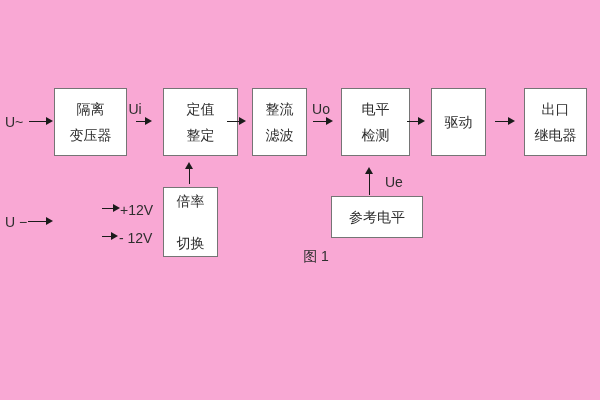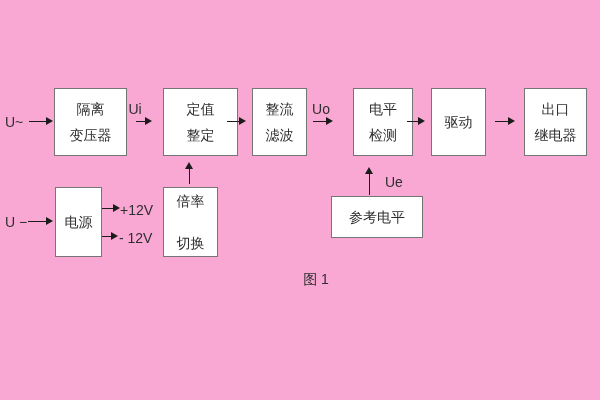--- a/index.html
+++ b/index.html
@@ -22,21 +22,21 @@
   }
   .varrow{position:absolute;width:0;border-left:1.5px solid #1b1b1b;}
   .varrow::after{
     content:"";position:absolute;top:-7px;left:-4.75px;width:0;height:0;
     border-left:4px solid transparent;border-right:4px solid transparent;border-bottom:7px solid #1b1b1b;
   }
   
   #b-iso  {left:54px; top:88px; width:73px; height:68px;}
   #b-set  {left:163px;top:88px; width:75px; height:68px;}
   #b-rect {left:252px;top:88px; width:55px; height:68px;align-items:center;}
-  #b-level{left:353px;top:88px; width:60px; height:68px;}
+  #b-level{left:341px;top:88px; width:69px; height:68px;}
   #b-drive{left:431px;top:88px; width:55px; height:68px;}
   #b-relay{left:524px;top:88px; width:63px; height:68px;}
   
   #b-power{left:55px; top:187px;width:47px; height:70px;}
   #b-ratio{left:163px;top:187px;width:55px; height:70px;gap:21px;}
   #b-ref  {left:331px;top:196px;width:92px; height:42px;}
   
   #a-uac {left:29px; top:121px;width:17px;}
   #a-ui  {left:136px;top:121px;width:9px;}
   #a-23  {left:227px;top:121px;width:12px;}
@@ -50,21 +50,21 @@
   #v-ratio{left:189px;top:169px;height:15px;}
   #v-ue   {left:369px;top:174px;height:21px;}
   
   #l-uac {left:5px;  top:114px;}
   #l-udc {left:5px;  top:214px;}
   #l-ui  {left:124px;top:101px;width:22px;}
   #l-uo  {left:309px;top:101px;width:24px;}
   #l-ue  {left:377px;top:174px;margin-left:8px;}
   #l-p12 {left:120px;top:202px;}
   #l-m12 {left:119px;top:230px;}
-  #caption{left:298px;top:271px;width:36px;}
+  #caption{left:298px;top:248px;width:36px;}
 </style>
 </head>
 <body>
 
 <div class="canvas">
 
   <div class="box" id="b-iso">
     <span>隔离</span>
     <span>变压器</span>
   </div>
@@ -81,23 +81,20 @@
     <span>检测</span>
   </div>
   <div class="box single" id="b-drive">
     <span>驱动</span>
   </div>
   <div class="box" id="b-relay">
     <span>出口</span>
     <span>继电器</span>
   </div>
 
-  <div class="box single" id="b-power">
-    <span>电源</span>
-  </div>
   <div class="box" id="b-ratio">
     <span>倍率</span>
     <span>切换</span>
   </div>
   <div class="box single" id="b-ref">
     <span>参考电平</span>
   </div>
 
   <div class="harrow" id="a-uac"></div>
   <div class="harrow" id="a-ui"></div>

